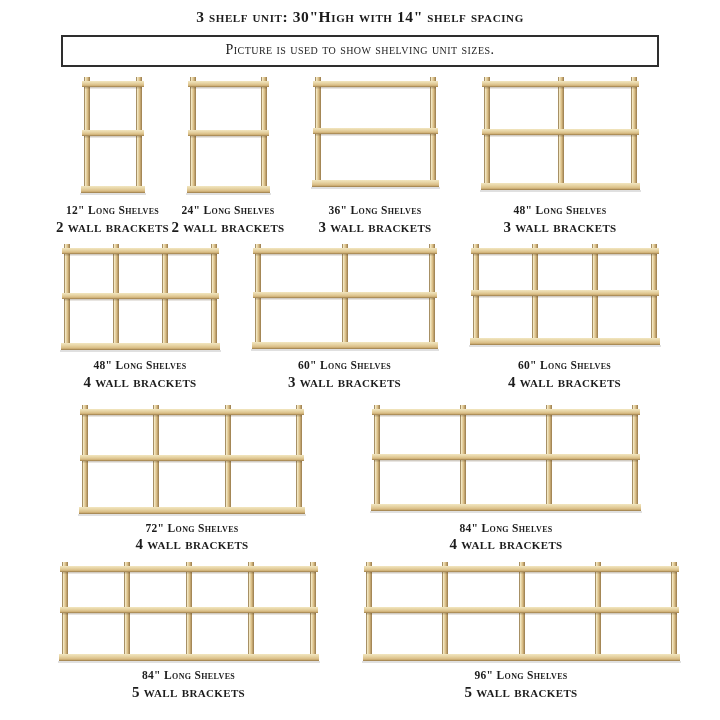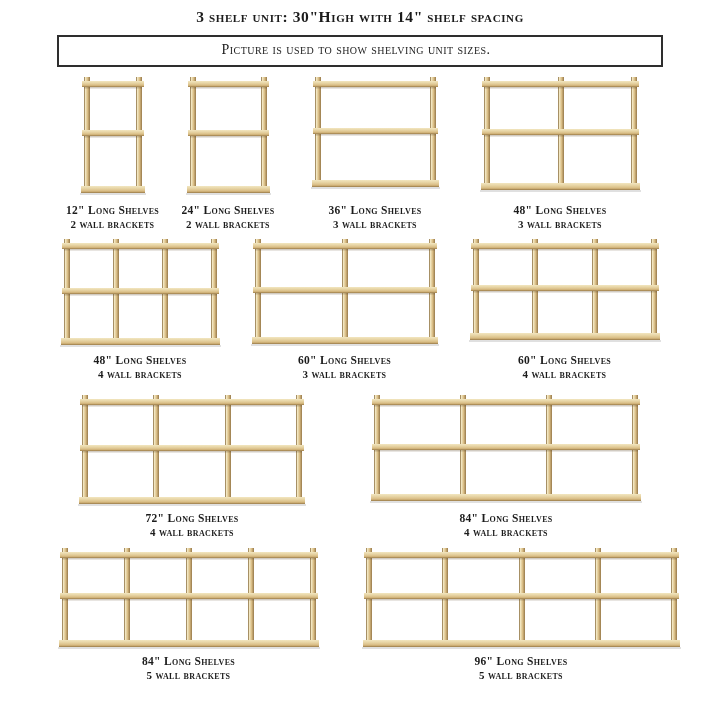--- a/index.html
+++ b/index.html
@@ -23,21 +23,21 @@
     font-weight: 600;
     font-variant: small-caps;
     letter-spacing: 0.6px;
     color: #1b1b1b;
   }
 
   .notice {
     width: 578px;
     margin: 9px auto 0 auto;
     border: 2px solid #2e2e2e;
-    padding: 4px 16px 6px 8px;
+    padding: 4px 8px 6px 8px;
     text-align: center;
     font-variant: small-caps;
     letter-spacing: 0.45px;
     font-size: 14px;
     line-height: 1.28;
     box-sizing: content-box;
   }
 
   .rows { }
   .row {
@@ -60,21 +60,21 @@
 
   .cap {
     text-align: center;
     margin: 3px -70px 0 -70px;
     font-variant: small-caps;
     font-weight: 700;
     line-height: 1.2;
     white-space: nowrap;
   }
   .cap1 { font-size: 11.5px; letter-spacing: 0.35px; }
-  .cap2 { font-size: 11px; letter-spacing: 0.35px; }
+  .cap2 { font-size: 15px; letter-spacing: 0.35px; }
 </style>
 </head>
 <body>
 
 <div class="page">
   <h1 class="title">3 shelf unit: 30"High with 14" shelf spacing</h1>
 
   <div class="notice">
     <div>Picture is used to show shelving unit sizes.</div>
   </div>

